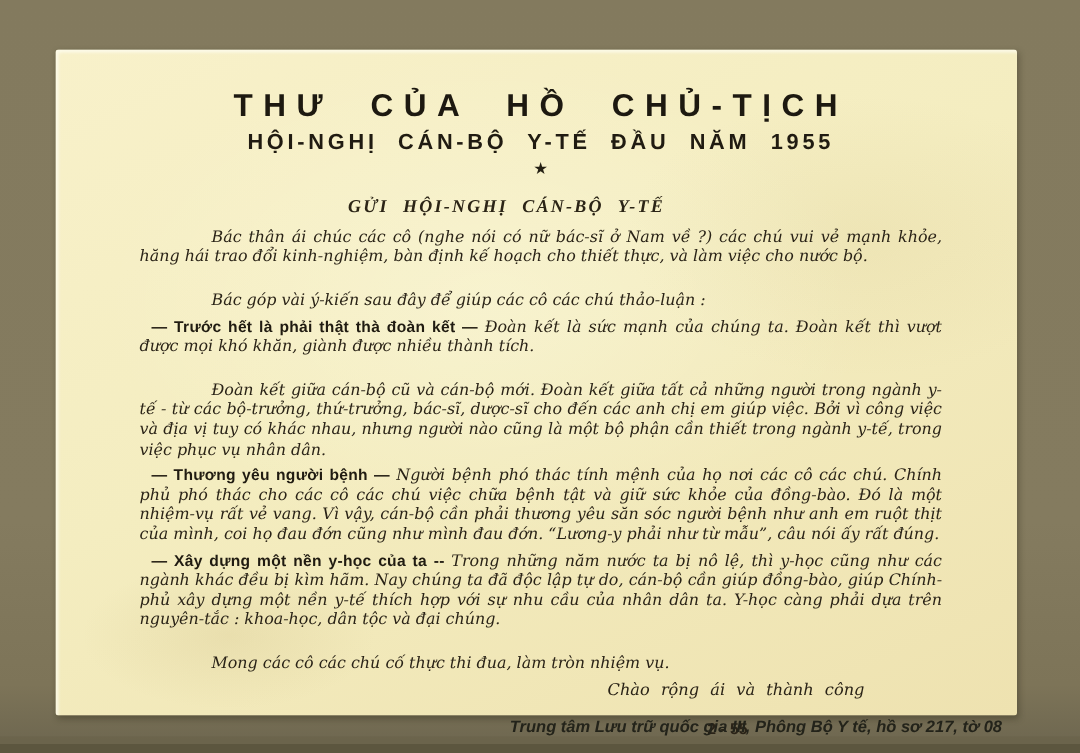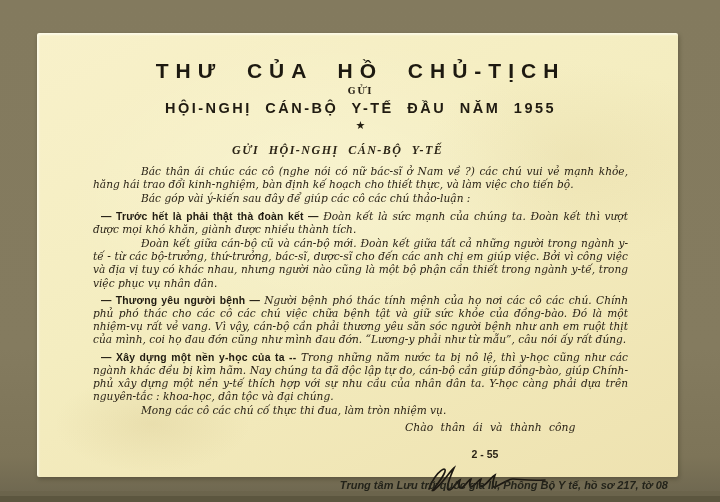--- a/index.html
+++ b/index.html
@@ -35,21 +35,21 @@
     font-size:14.5px;letter-spacing:2.5px;word-spacing:7px;color:#201b11;margin-top:4px;
     white-space:nowrap;
   }
   .star{font-size:11px;margin-top:3px;color:#241f13;}
   .salutation{
     font-style:italic;font-weight:bold;font-size:12px;letter-spacing:1.5px;word-spacing:5px;
     margin:11px 0 7px 139px;color:#2b2416;white-space:nowrap;font-family:Liberation Serif, serif;
   }
   .body-text{font-size:10.6px;line-height:13.2px;text-align:justify;}
   .para{margin:0;font-style:italic;text-indent:48px;}
-  .para + .para{margin-top:1px;}
+  .para + .para{margin-top:16px;}
   .para.haslead{text-indent:8px;margin-top:4px;}
   .para .lead{
     font-style:normal;font-family:"Liberation Sans", sans-serif;font-weight:bold;
     font-size:10.4px;letter-spacing:0.2px;color:#201b11;
   }
   .closing{
     width:160px;margin:3px 63px 0 auto;text-align:center;
   }
   .closing-salute{font-style:italic;font-size:10.8px;word-spacing:4px;white-space:nowrap;}
   .closing-date{
@@ -67,39 +67,38 @@
 </style>
 </head>
 <body>
 
 <div class="stage">
 
   <div class="paper">
 
     <div class="heading">
       <div class="title">THƯ CỦA HỒ CHỦ-TỊCH</div>
-      <div class="gui-small">GỬI</div>
       <div class="subtitle">HỘI-NGHỊ CÁN-BỘ Y-TẾ ĐẦU NĂM 1955</div>
       <div class="star">★</div>
     </div>
 
     <div class="salutation">GỬI HỘI-NGHỊ CÁN-BỘ Y-TẾ</div>
 
     <div class="body-text">
-        <p class="para"><span>Bác thân ái chúc các cô (nghe nói có nữ bác-sĩ ở Nam về ?) các chú vui vẻ mạnh khỏe, hăng hái trao đổi kinh-nghiệm, bàn định kế hoạch cho thiết thực, và làm việc cho tiến bộ.</span></p>
+        <p class="para"><span>Bác thân ái chúc các cô (nghe nói có nữ bác-sĩ ở Nam về ?) các chú vui vẻ mạnh khỏe, hăng hái trao đổi kinh-nghiệm, bàn định kế hoạch cho thiết thực, và làm việc cho nước bộ.</span></p>
         <p class="para"><span>Bác góp vài ý-kiến sau đây để giúp các cô các chú thảo-luận :</span></p>
         <p class="para haslead"><span class="lead">— Trước hết là phải thật thà đoàn kết — </span><span>Đoàn kết là sức mạnh của chúng ta. Đoàn kết thì vượt được mọi khó khăn, giành được nhiều thành tích.</span></p>
         <p class="para"><span>Đoàn kết giữa cán-bộ cũ và cán-bộ mới. Đoàn kết giữa tất cả những người trong ngành y-tế - từ các bộ-trưởng, thứ-trưởng, bác-sĩ, dược-sĩ cho đến các anh chị em giúp việc. Bởi vì công việc và địa vị tuy có khác nhau, nhưng người nào cũng là một bộ phận cần thiết trong ngành y-tế, trong việc phục vụ nhân dân.</span></p>
         <p class="para haslead"><span class="lead">— Thương yêu người bệnh — </span><span>Người bệnh phó thác tính mệnh của họ nơi các cô các chú. Chính phủ phó thác cho các cô các chú việc chữa bệnh tật và giữ sức khỏe của đồng-bào. Đó là một nhiệm-vụ rất vẻ vang. Vì vậy, cán-bộ cần phải thương yêu săn sóc người bệnh như anh em ruột thịt của mình, coi họ đau đớn cũng như mình đau đớn. “Lương-y phải như từ mẫu”, câu nói ấy rất đúng.</span></p>
         <p class="para haslead"><span class="lead">— Xây dựng một nền y-học của ta -- </span><span>Trong những năm nước ta bị nô lệ, thì y-học cũng như các ngành khác đều bị kìm hãm. Nay chúng ta đã độc lập tự do, cán-bộ cần giúp đồng-bào, giúp Chính-phủ xây dựng một nền y-tế thích hợp với sự nhu cầu của nhân dân ta. Y-học càng phải dựa trên nguyên-tắc : khoa-học, dân tộc và đại chúng.</span></p>
         <p class="para"><span>Mong các cô các chú cố thực thi đua, làm tròn nhiệm vụ.</span></p>
       </div>
 
     <div class="closing">
-      <div class="closing-salute">Chào thân ái và thành công</div>
+      <div class="closing-salute">Chào rộng ái và thành công</div>
       <div class="closing-date">2 - 55</div>
       <svg class="signature" width="132" height="34" viewBox="0 0 132 34" aria-hidden="true">
         <path d="M10,27 C17,8 30,2 25,12 C20,22 9,32 15,28 C24,21 31,9 35,6 C31,15 26,28 30,28 C34,28 37,20 41,18 C39,24 40,28 44,25 C48,22 50,17 52,17 C50,22 50,26 54,24 C58,22 60,17 62,17 C60,22 60,26 64,24 C70,20 72,15 76,13 C74,19 72,26 76,25 C82,23 88,17 94,17 C101,17 108,19 126,18" stroke="#1c1812" fill="none" stroke-width="1.7" stroke-linecap="round"></path>
       </svg>
     </div>
 
   </div>
 
   <div class="caption">Trung tâm Lưu trữ quốc gia III, Phông Bộ Y tế, hồ sơ 217, tờ 08</div>
   <div class="bottom-edge"></div>

